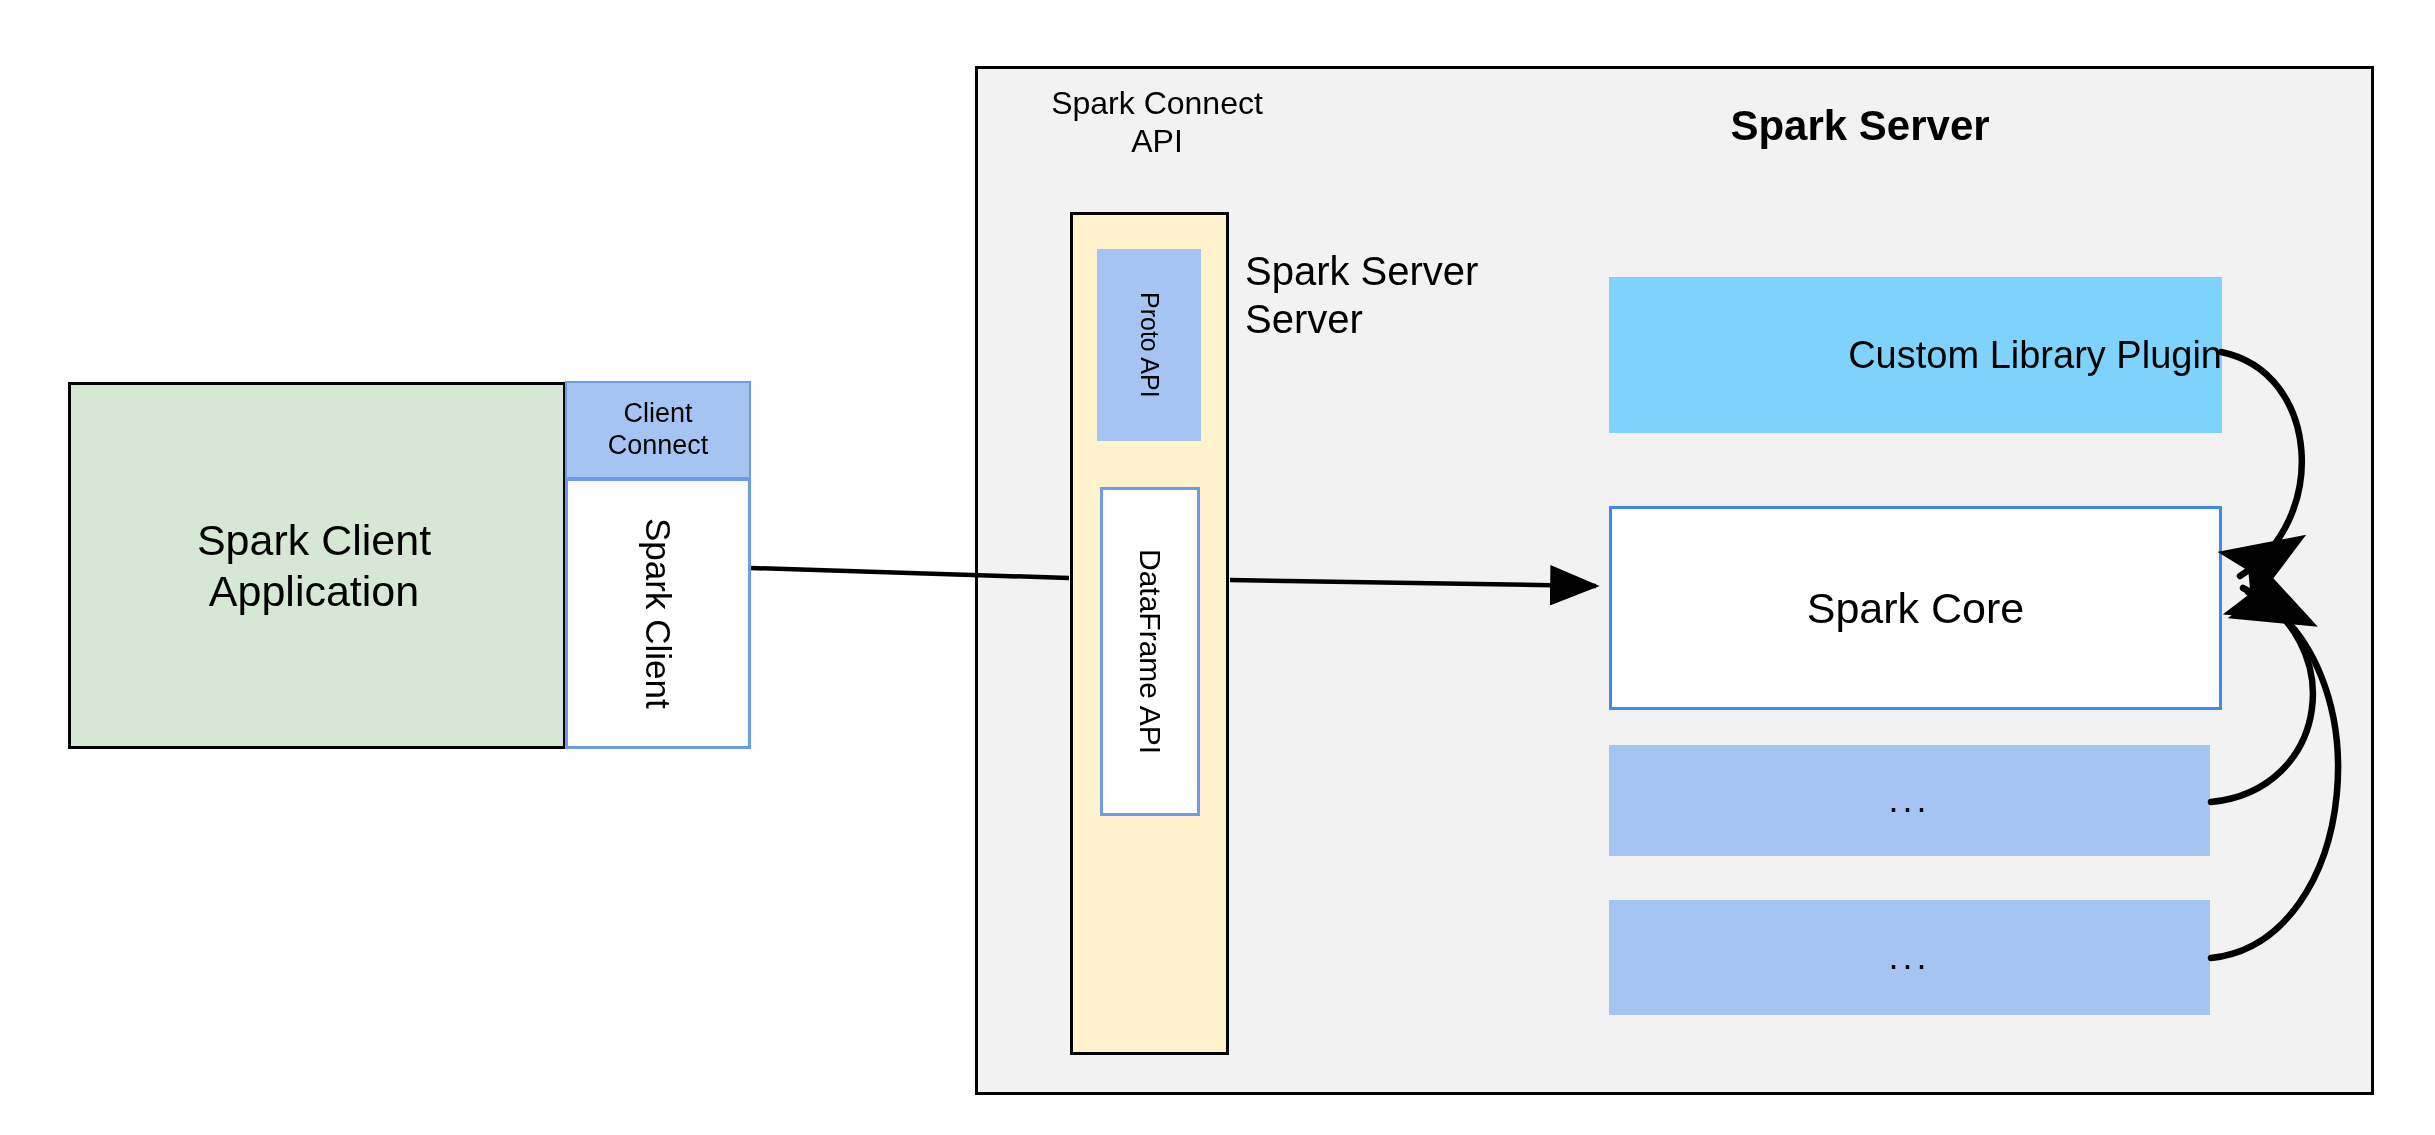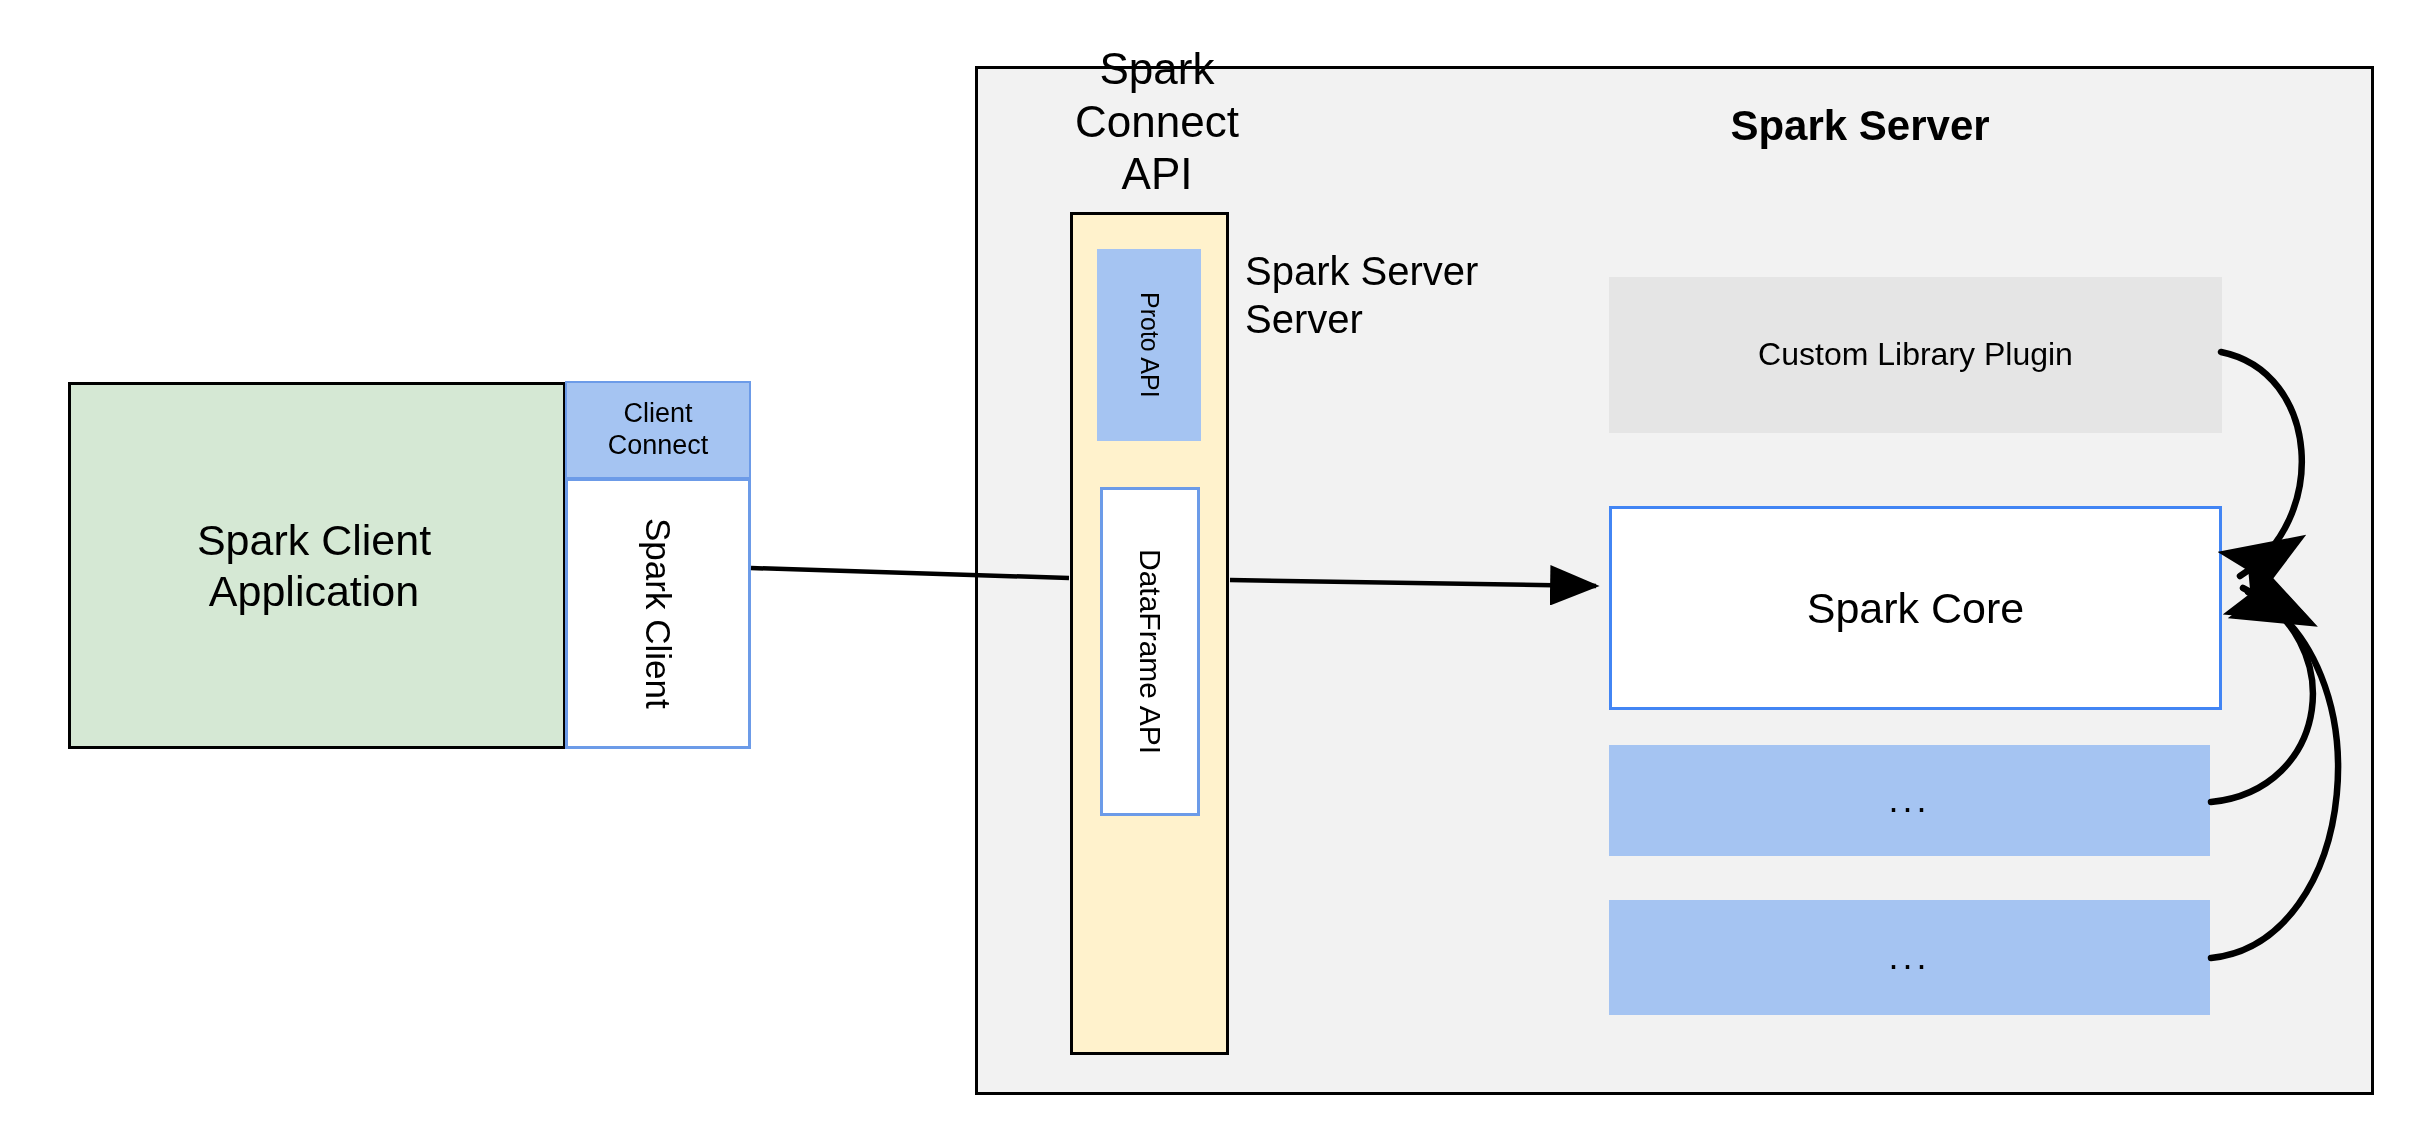--- a/index.html
+++ b/index.html
@@ -81,21 +81,21 @@
     width: 1399px; height: 1029px;
     background: #F2F2F2;
     border: 3px solid #000000;
     box-sizing: border-box;
     z-index: 1;
   }
 
   #spark-connect-api-label {
     left: 1012px; top: 72px;
     width: 290px; height: 100px;
-    font-size: 44px;
+    font-size: 32px;
     z-index: 4;
   }
 
   #spark-server-title {
     left: 1630px; top: 100px;
     width: 460px; height: 52px;
     font-size: 42px;
     font-weight: bold;
     z-index: 4;
   }
@@ -143,23 +143,24 @@
     writing-mode: vertical-rl;
     text-orientation: mixed;
     font-size: 30px;
     white-space: nowrap;
   }
 
   
   #custom-library-plugin-box {
     left: 1609px; top: 277px;
     width: 613px; height: 156px;
-    background: #e5e5e5;
-    font-size: 32px;
-    z-index: 4;
+    background: #7dd3fc;
+    font-size: 38px;
+    z-index: 4;
+    justify-content: flex-end;
   }
 
   #spark-core-box {
     left: 1609px; top: 484px;
     width: 613px; height: 204px;
     background: #ffffff;
     border: 3px solid #4285F4;
     font-size: 43px;
     z-index: 4;
     margin-top: 22px;

